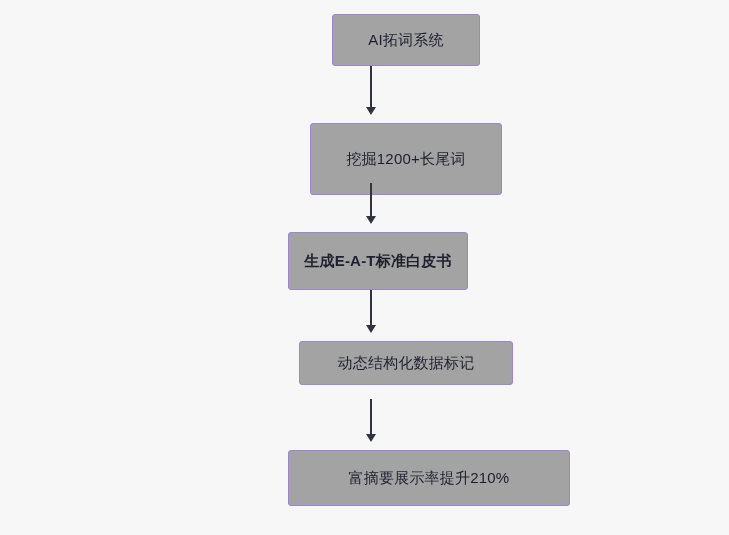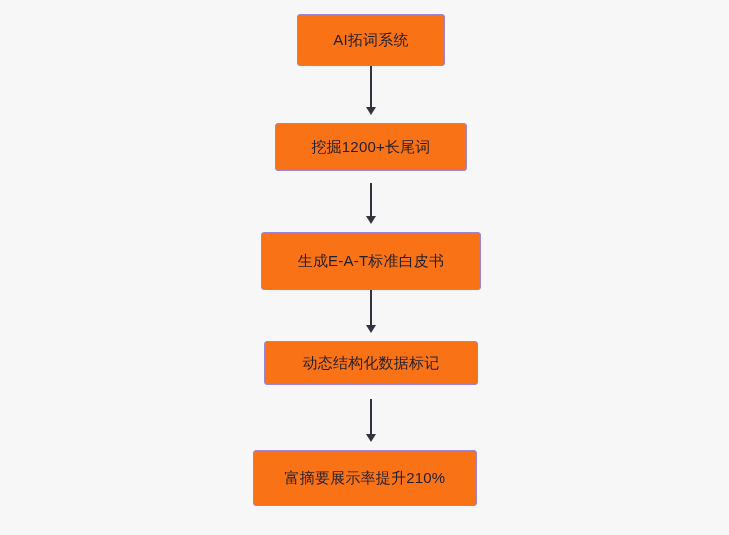--- a/index.html
+++ b/index.html
@@ -14,31 +14,32 @@
     overflow: hidden;
   }
   #flow {
     position: relative;
     width: 729px;
     height: 535px;
   }
   .node {
     position: absolute;
     box-sizing: border-box;
-    background: #f97316;
+    background: #a3a3a3;
     border: 1px solid #9a85d6;
     border-radius: 3px;
     display: flex;
     align-items: center;
     justify-content: center;
     color: #1f1f2e;
     font-size: 15px;
     line-height: 1.2;
     letter-spacing: 0.2px;
     white-space: nowrap;
+    margin-left: 35px;
   }
   .edge {
     position: absolute;
     width: 2px;
     background: #333340;
   }
   .arrowhead {
     position: absolute;
     width: 0;
     height: 0;
@@ -52,38 +53,38 @@
 
 <div id="flow">
 
   <div class="node" style="left:297px; top:14px; width:148px; height:52px;">
     <span>AI拓词系统</span>
   </div>
 
   <div class="edge" style="left:370px; top:66px; height:41px;"></div>
   <div class="arrowhead" style="left:366px; top:107px;"></div>
 
-  <div class="node" style="left:275px; top:123px; width:192px; height:48px;">
+  <div class="node" style="left:275px; top:123px; width:192px; height:72px;">
     <span>挖掘1200+长尾词</span>
   </div>
 
   <div class="edge" style="left:370px; top:183px; height:33px;"></div>
   <div class="arrowhead" style="left:366px; top:216px;"></div>
 
-  <div class="node" style="left:261px; top:232px; width:220px; height:58px;">
+  <div class="node" style="left:253px; top:232px; width:180px; height:58px;font-weight:bold;">
     <span>生成E-A-T标准白皮书</span>
   </div>
 
   <div class="edge" style="left:370px; top:290px; height:35px;"></div>
   <div class="arrowhead" style="left:366px; top:325px;"></div>
 
   <div class="node" style="left:264px; top:341px; width:214px; height:44px;">
     <span>动态结构化数据标记</span>
   </div>
 
   <div class="edge" style="left:370px; top:399px; height:35px;"></div>
   <div class="arrowhead" style="left:366px; top:434px;"></div>
 
-  <div class="node" style="left:253px; top:450px; width:224px; height:56px;">
+  <div class="node" style="left:253px; top:450px; width:282px; height:56px;">
     <span>富摘要展示率提升210%</span>
   </div>
 
 </div>
 
 </body></html>

